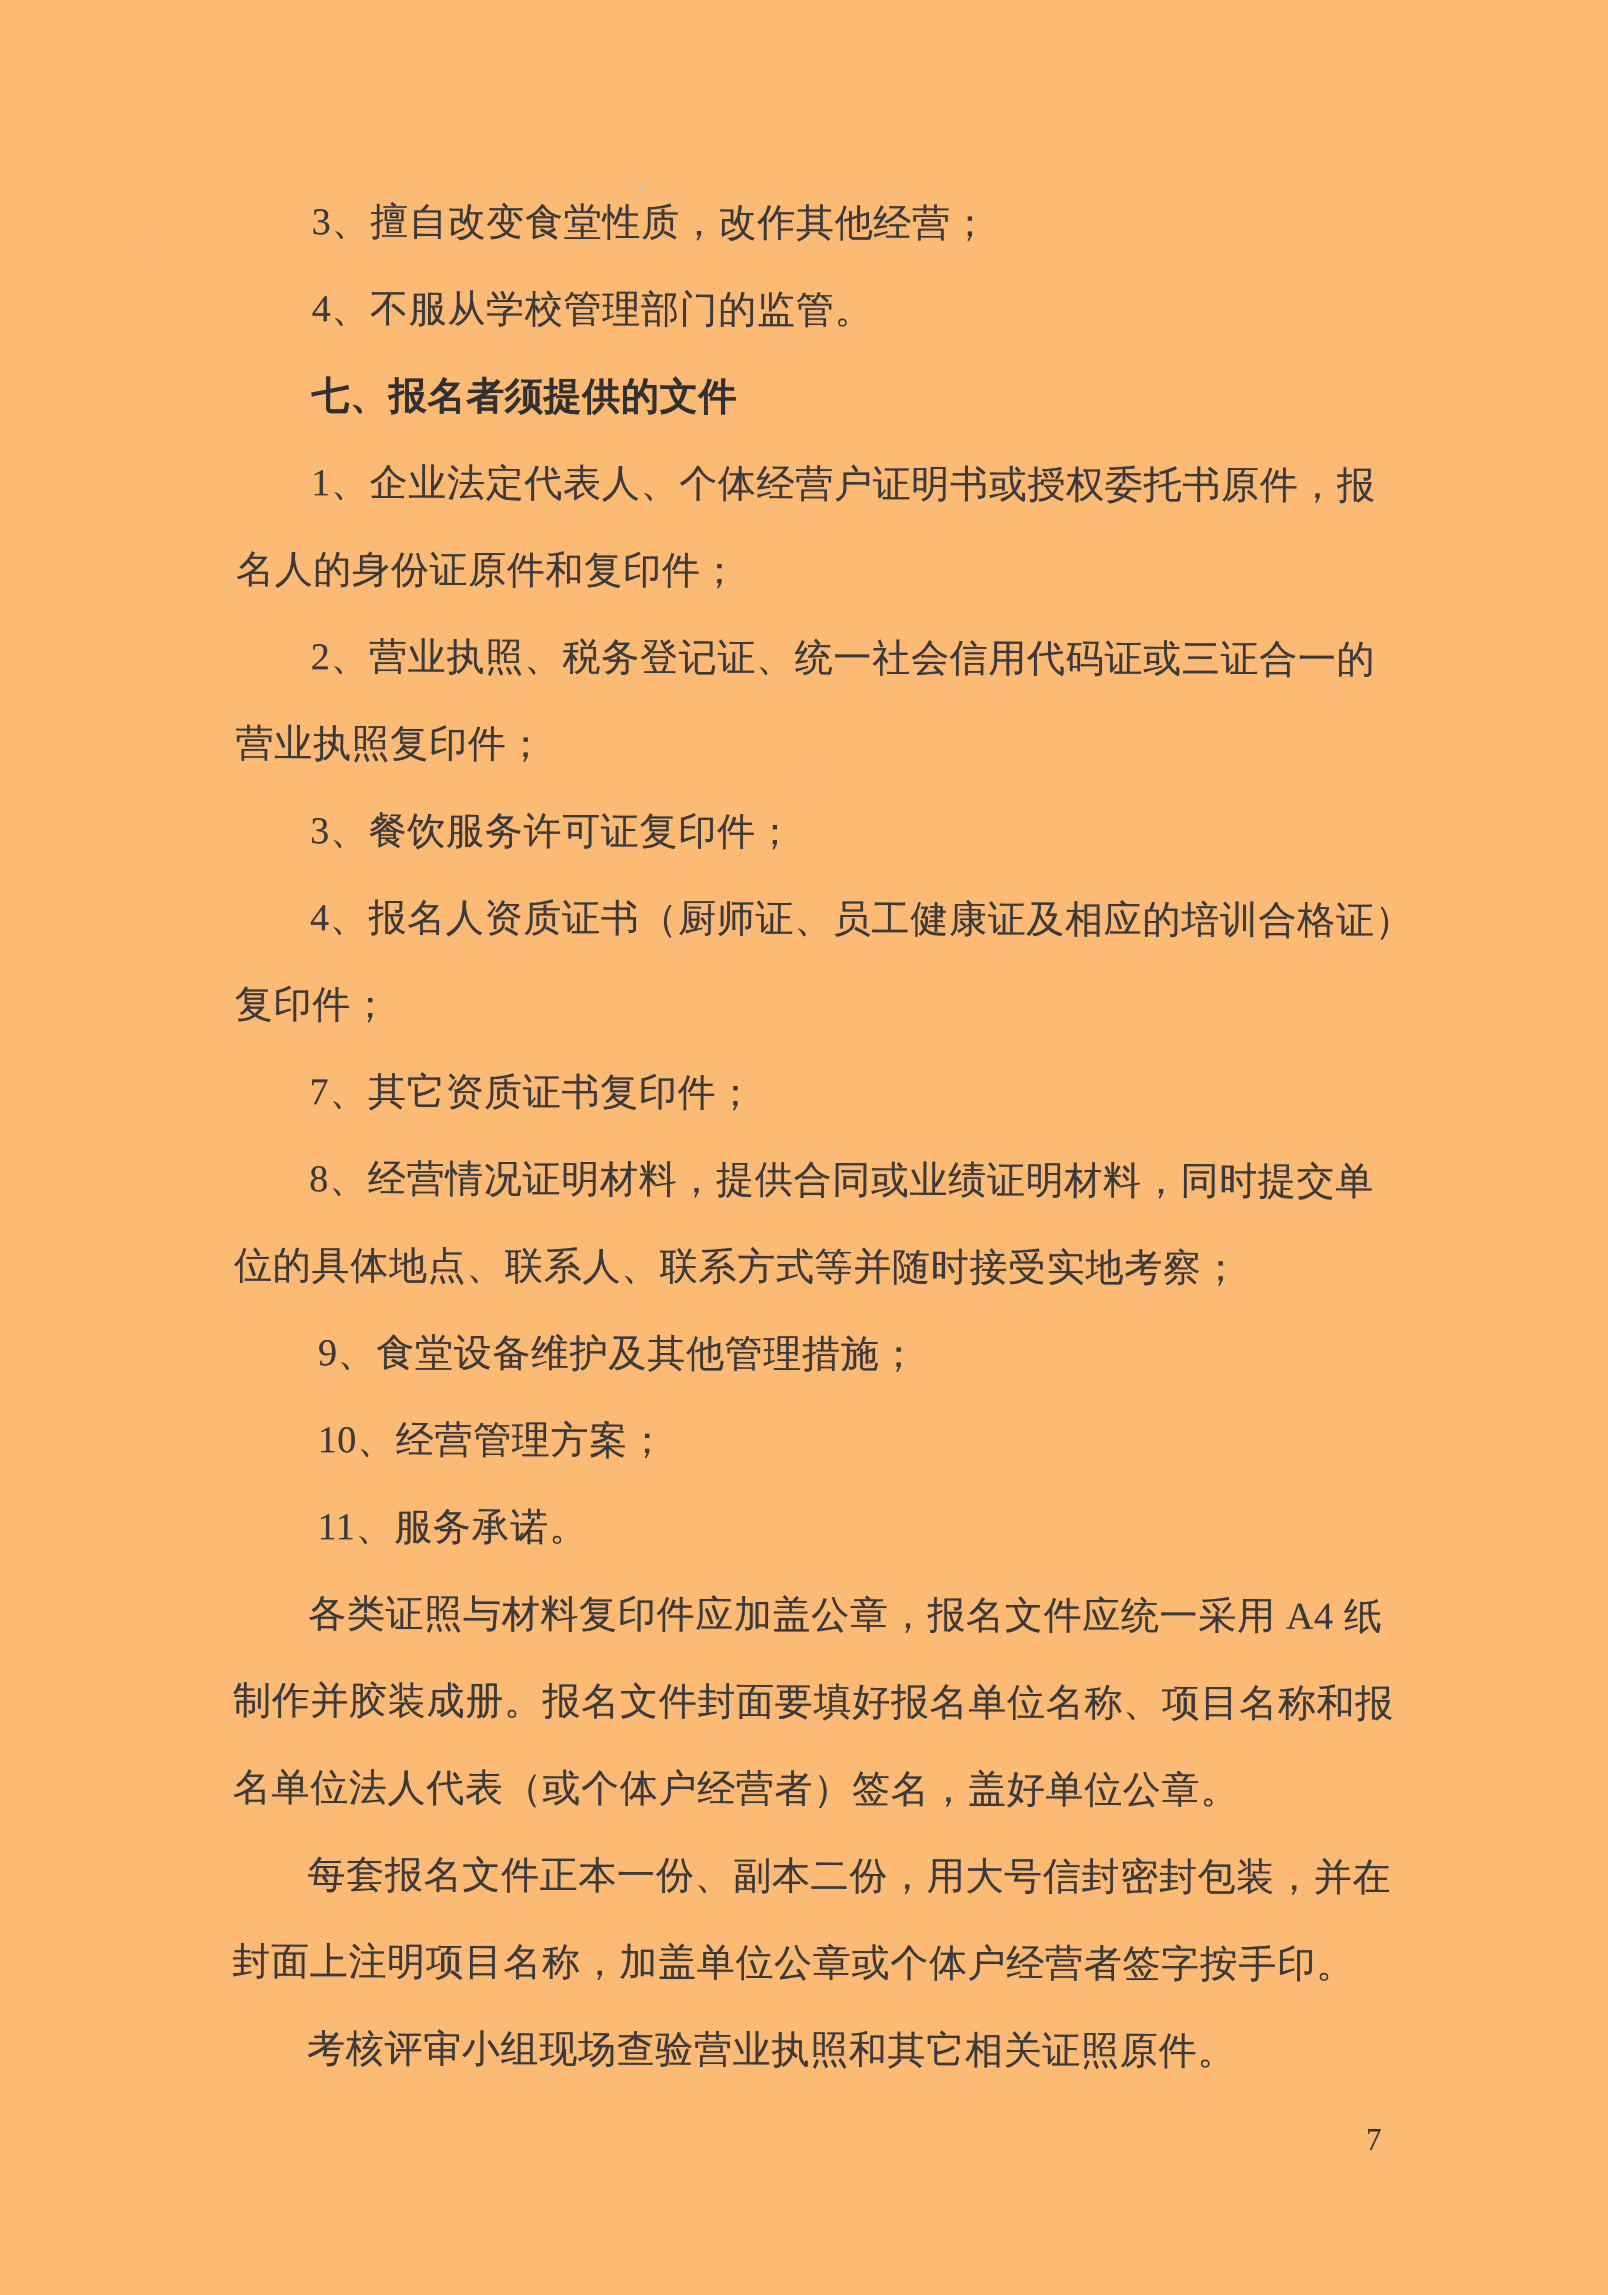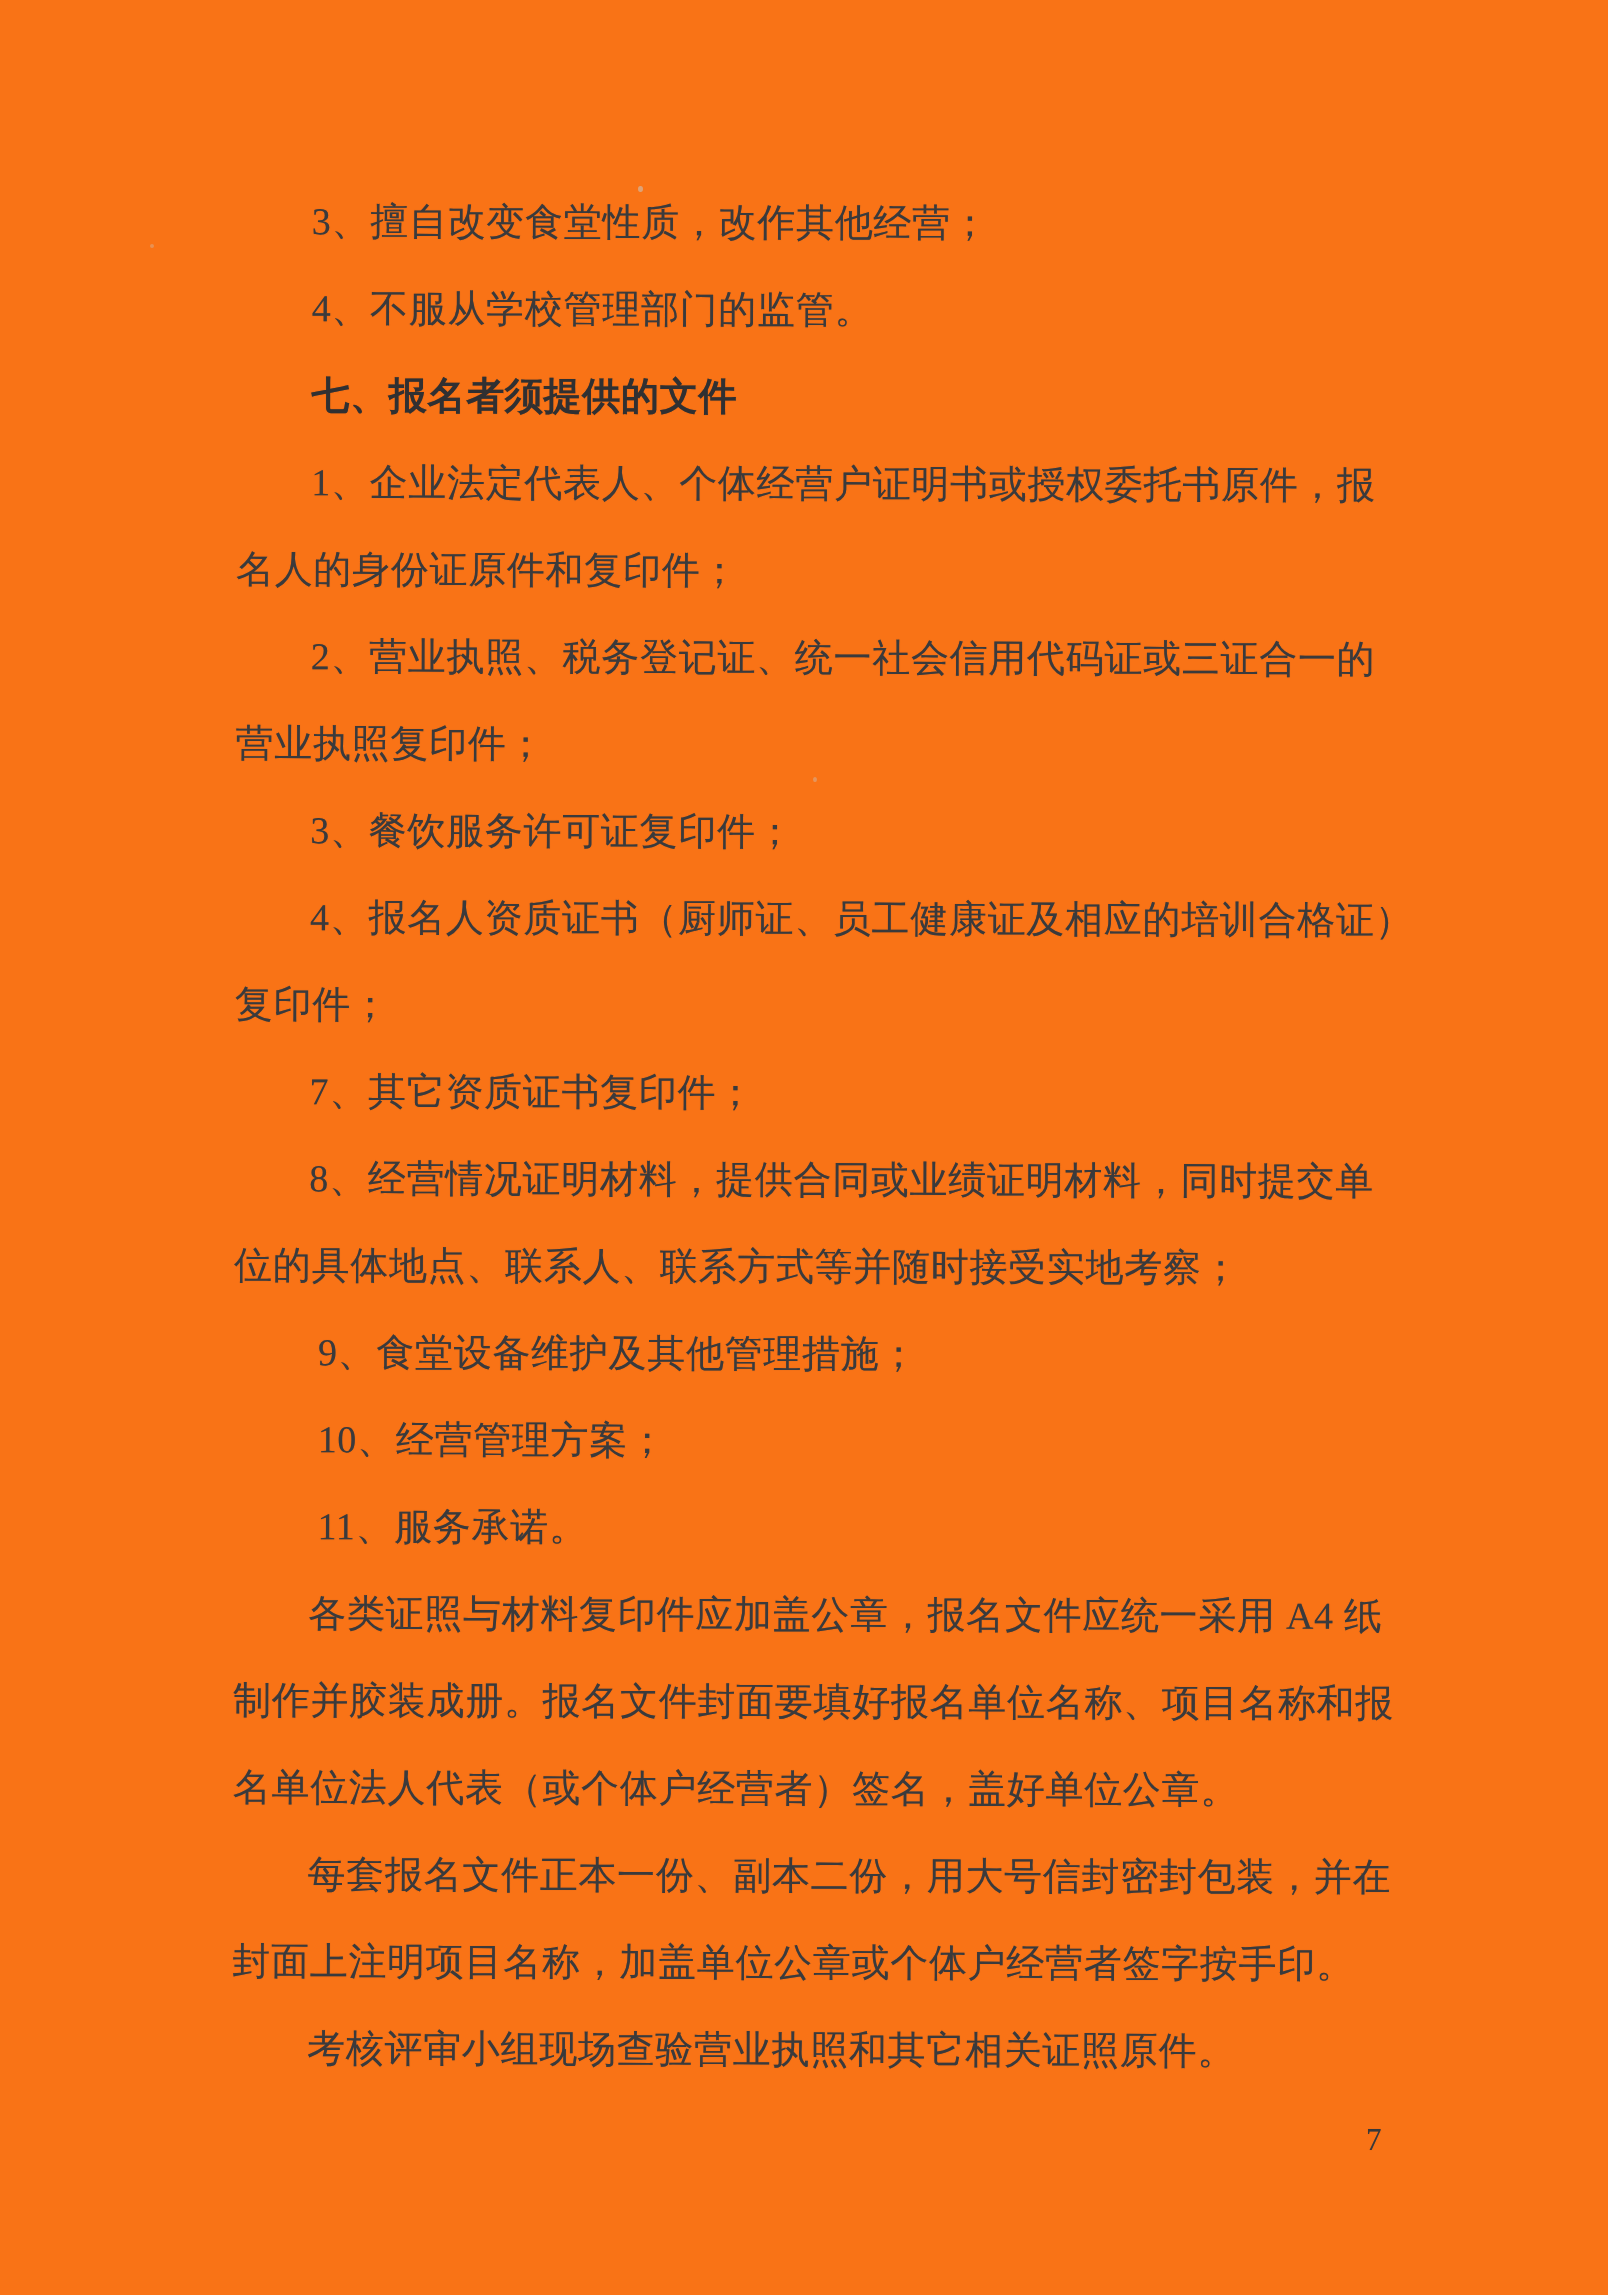--- a/index.html
+++ b/index.html
@@ -4,21 +4,21 @@
 <style>
   html, body {
     margin: 0;
     padding: 0;
     background: #e8e8e8;
   }
   .page {
     position: relative;
     width: 1609px;
     height: 2295px;
-    background: #f97316;
+    background: #fdba74;
     overflow: hidden;
     font-family: "Liberation Serif", "DejaVu Serif", serif;
   }
   .content {
     position: absolute;
     left: 237px;
     top: 178px;
     width: 1182px;
     transform: rotate(0.15deg);
     transform-origin: left top;

